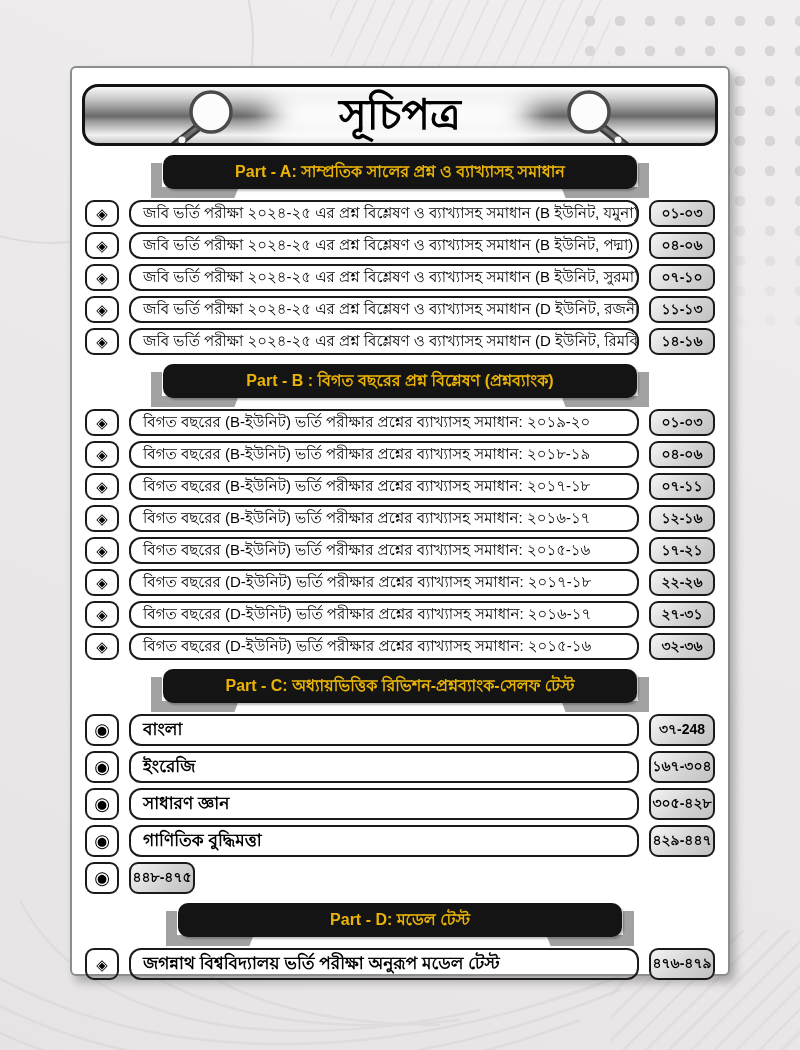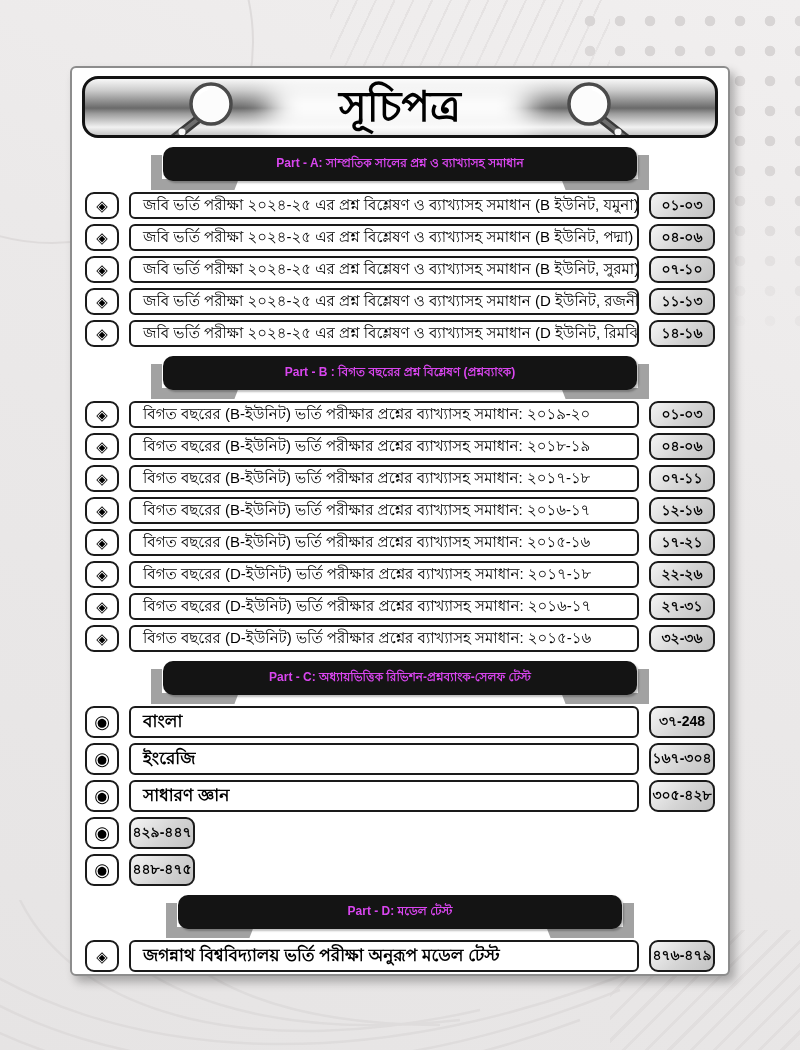--- a/index.html
+++ b/index.html
@@ -29,47 +29,47 @@
   .arc-topleft{position:absolute;left:-150px;top:-160px;width:400px;height:400px;
     border:2px solid #dedbdb;border-radius:50%;}
   
   .panel{position:absolute;left:70px;top:66px;width:660px;height:910px;
     box-sizing:border-box;background:#ffffff;border:2px solid #8d8d8d;
     border-radius:6px;box-shadow:5px 6px 10px rgba(0,0,0,.28);
     padding:8px 10px;}
   
   .header-bar{position:relative;height:56px;border:3px solid #131313;border-radius:16px;
     background:linear-gradient(180deg,#f8f8f8 0%,#cdcdcd 20%,#6a6a6a 52%,#9c9c9c 62%,#f2f2f2 86%,#c6c6c6 100%);
-    display:flex;align-items:center;justify-content:center;overflow:hidden;}
+    display:flex;align-items:center;justify-content:center;overflow:hidden;margin-top:8px;}
   .title-backing{position:absolute;left:50%;top:0;bottom:0;width:260px;
     transform:translateX(-50%);background:#ffffff;filter:blur(14px);}
   .toc-title{position:relative;z-index:2;font-size:42px;font-weight:bold;line-height:1;}
   .magnifier{position:absolute;top:3px;z-index:2;}
   .magnifier.left{left:78px;}
   .magnifier.right{right:78px;transform:scaleX(-1);}
   
   .part-bar-wrap{position:relative;width:474px;height:34px;margin:9px auto 11px auto;}
   .part-D .part-bar-wrap{width:444px;}
   .bracket{position:absolute;width:86px;height:24px;bottom:-9px;z-index:1;}
   .bracket.bl{left:-12px;border-left:11px solid #a2a2a2;border-bottom:11px solid #a2a2a2;
     clip-path:polygon(0 0,100% 0,86% 100%,0 100%);}
   .bracket.br{right:-12px;border-right:11px solid #a2a2a2;border-bottom:11px solid #a2a2a2;
     clip-path:polygon(0 0,100% 0,100% 100%,14% 100%);}
   .part-bar{position:relative;z-index:2;height:100%;background:#141414;border-radius:10px;
-    color:#d946ef;display:flex;align-items:center;justify-content:center;
-    font-size:12px;font-weight:bold;box-shadow:2px 2px 2px rgba(0,0,0,.25);}
+    color:#eab308;display:flex;align-items:center;justify-content:center;
+    font-size:16px;font-weight:bold;box-shadow:2px 2px 2px rgba(0,0,0,.25);}
   
   .rows{display:flex;flex-direction:column;gap:5px;margin:0 3px;}
   .row{display:flex;gap:10px;height:27px;}
   .part-C .row,.part-D .row{height:32px;}
   .icon-box{width:34px;flex:none;border:2px solid #1a1a1a;border-radius:9px;
     display:flex;align-items:center;justify-content:center;box-sizing:border-box;}
   .icon-glyph{font-size:15px;line-height:1;}
   .part-C .icon-glyph{font-size:18px;}
-  .text-box{flex:1;border:2px solid #1a1a1a;border-radius:6px;box-sizing:border-box;
+  .text-box{flex:1;border:2px solid #1a1a1a;border-radius:12px;box-sizing:border-box;
     display:flex;align-items:center;padding:0 12px;font-size:15px;font-weight:500;
     white-space:nowrap;overflow:hidden;}
   .part-C .text-box,.part-D .text-box{font-size:17px;font-weight:600;}
   .page-box{width:66px;flex:none;border:2px solid #1a1a1a;border-radius:9px;box-sizing:border-box;
     background:linear-gradient(135deg,#f4f4f4 0%,#d4d4d4 55%,#c2c2c2 100%);
     display:flex;align-items:center;justify-content:center;font-size:14px;font-weight:700;}
   .part{margin-bottom:1px;}
 </style>
 </head>
 <body>
@@ -332,20 +332,23 @@
     </span>
     <span class="page-box">
       <span class="page-text">৩০৫-৪২৮</span>
     </span>
   </div>
 
   <div class="row">
     <span class="icon-box">
       <span class="icon-glyph">◉</span>
     </span>
+    <span class="text-box">
+      <span class="row-text">গাণিতিক বুদ্ধিমত্তা</span>
+    </span>
     <span class="page-box">
       <span class="page-text">৪২৯-৪৪৭</span>
     </span>
   </div>
 
   <div class="row">
     <span class="icon-box">
       <span class="icon-glyph">◉</span>
     </span>
     <span class="page-box">

